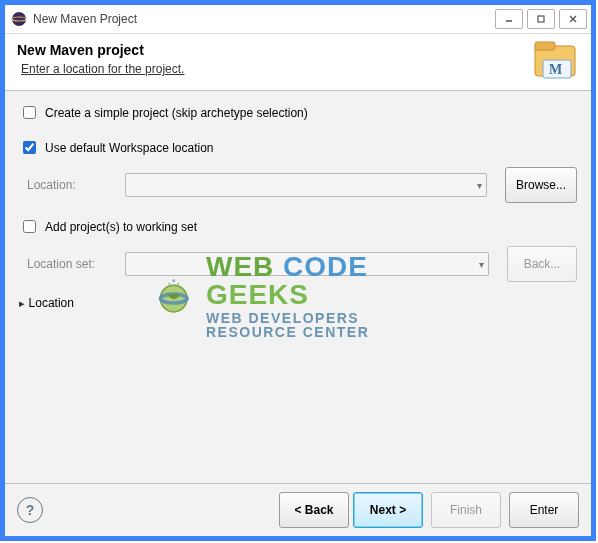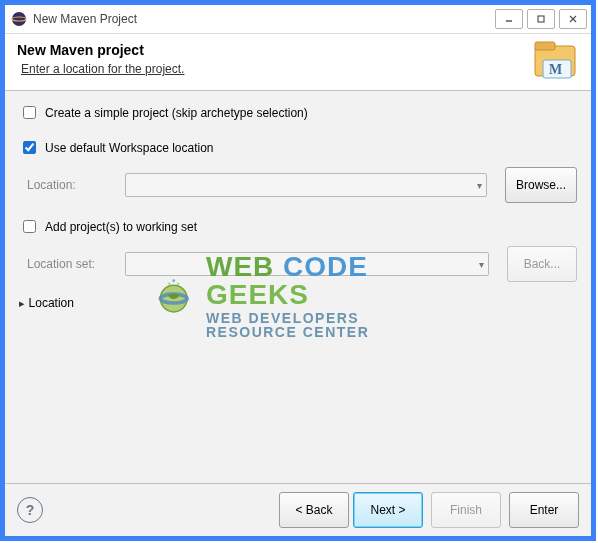--- a/index.html
+++ b/index.html
@@ -202,20 +202,21 @@
   }
   .btn.primary {
     border: 1px solid #2aa0d8;
     background: linear-gradient(#eaf7ff,#c6ebfb);
     box-shadow: 0 0 0 1px #7fd0f2 inset;
     color: #000;
   }
   .nav-btns {
     display: flex;
     gap: 4px;
+    font-weight: bold;
   }
 </style>
 </head>
 <body>
 
 <div class="window">
 
   <div class="titlebar">
     <svg class="eclipse-icon" viewBox="0 0 16 16">
       <circle cx="8" cy="8" r="7" fill="#3b2a5a"></circle>

